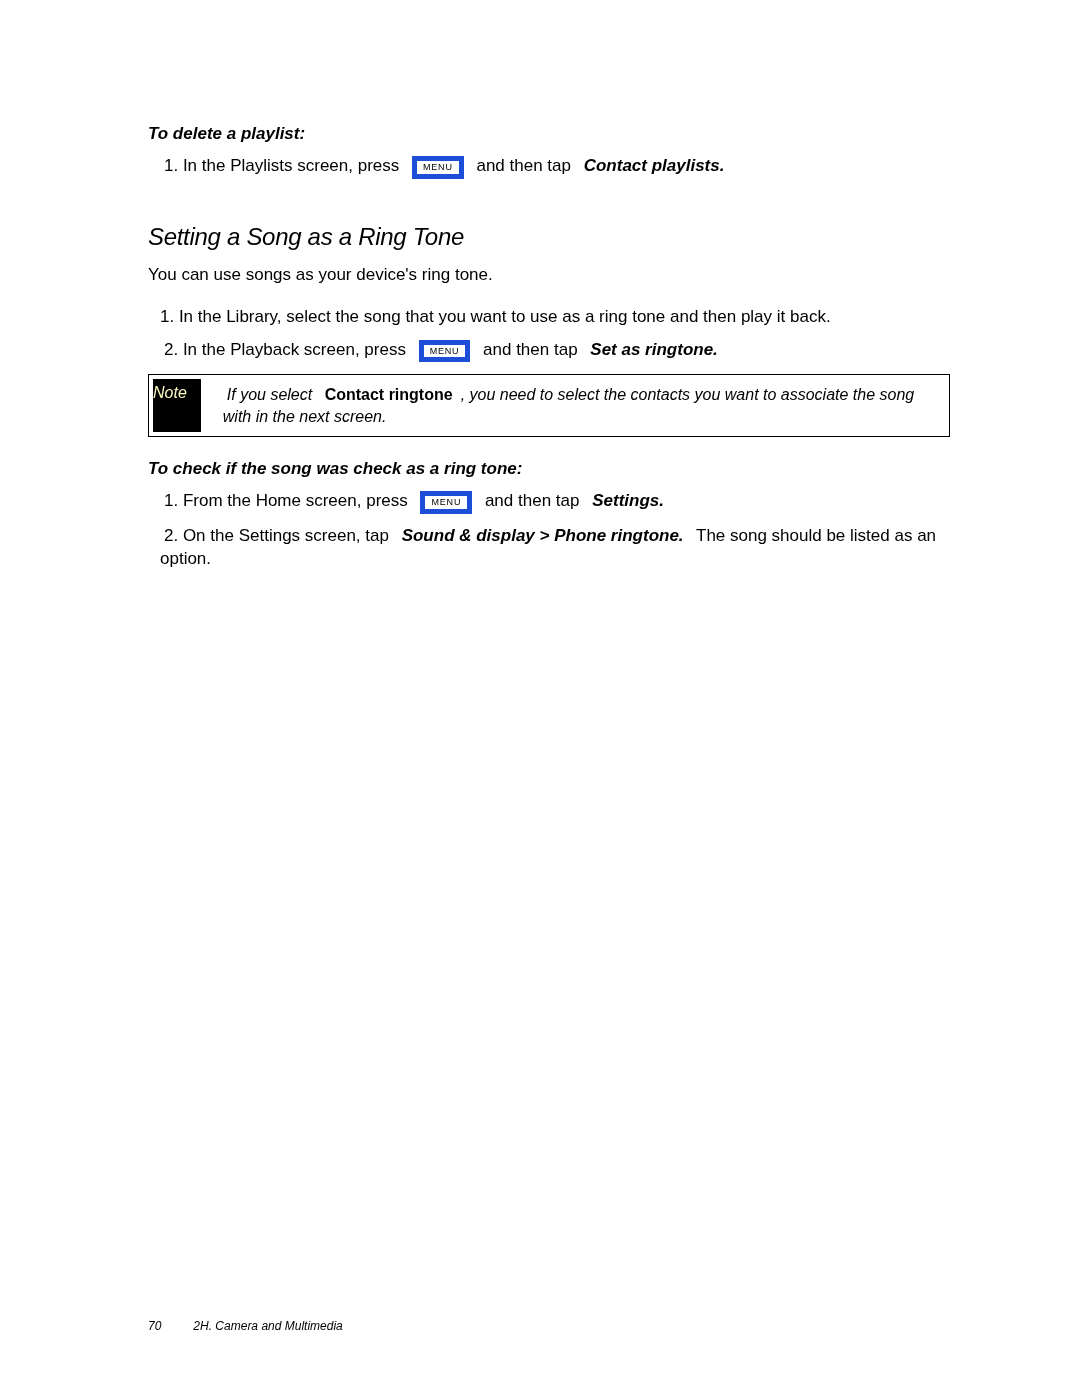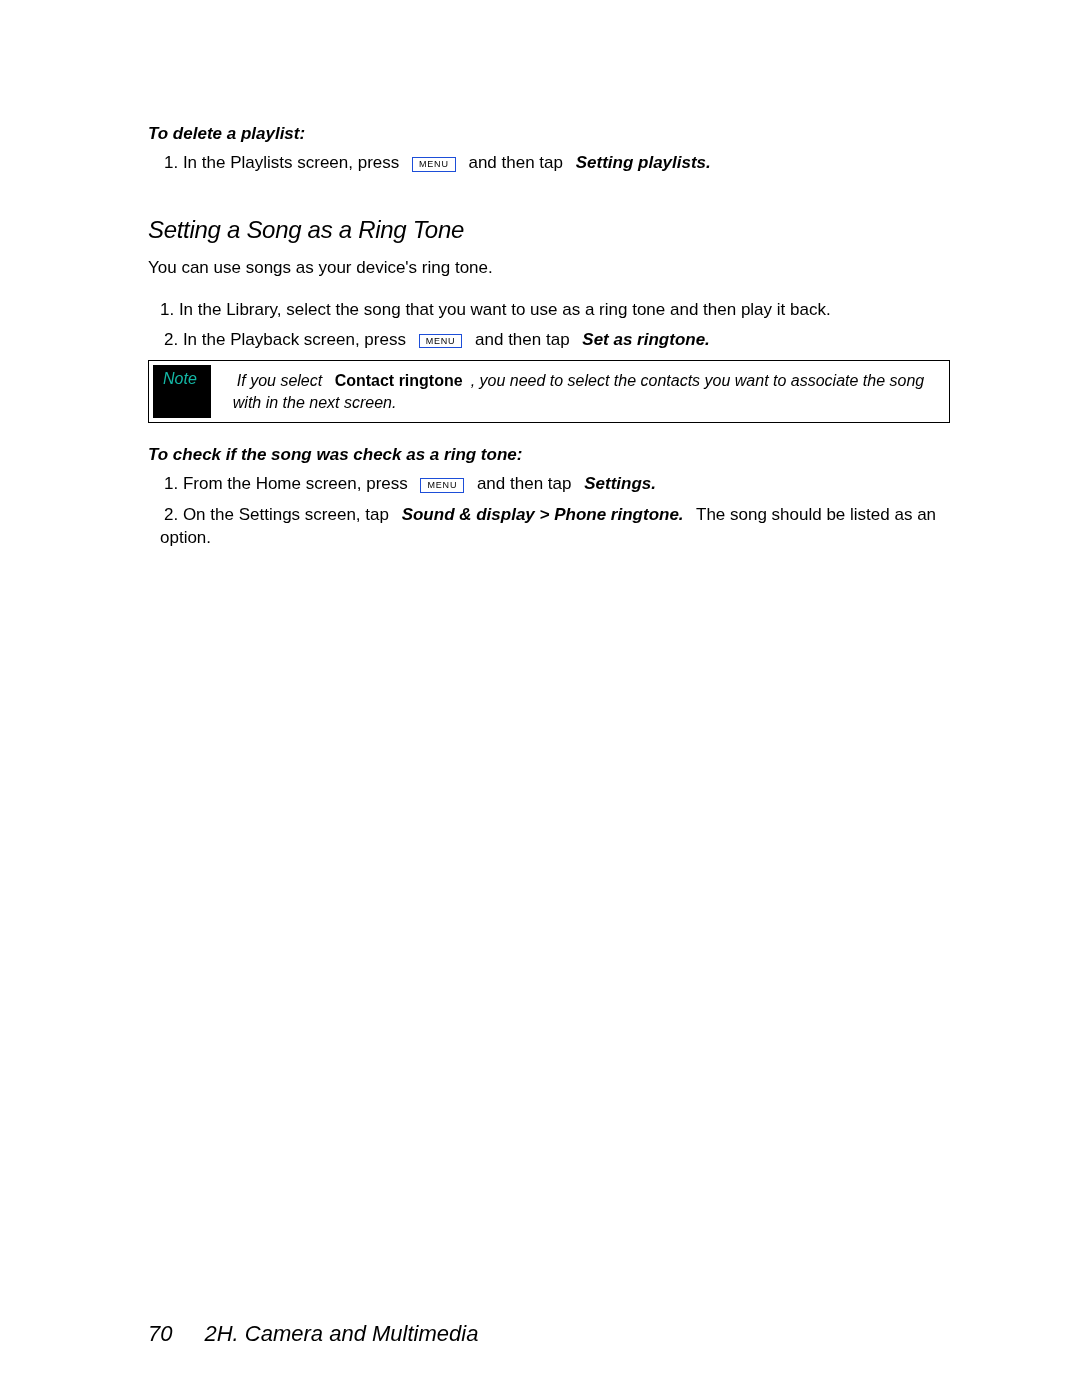--- a/index.html
+++ b/index.html
@@ -40,21 +40,21 @@
       font-family: Arial, Helvetica, sans-serif;
       letter-spacing: -0.3px;
     }
     .para {
       font-size: 17px;
       margin-bottom: 12px;
       line-height: 1.35;
     }
     .menu-btn {
       display: inline-block;
-      border: 1px solid #1d4ed8;
+      border: 5px solid #1d4ed8;
       padding: 1px 6px 0px 6px;
       font-size: 9px;
       letter-spacing: 0.8px;
       vertical-align: 1px;
       font-family: Arial, sans-serif;
       line-height: 1.3;
       font-style: normal;
       font-weight: normal;
     }
     .bi {
@@ -64,43 +64,43 @@
     .note-box {
       border: 1px solid #000;
       margin-top: 8px;
       margin-bottom: 22px;
       display: flex;
       align-items: stretch;
       font-size: 16px;
     }
     .note-label {
       background: #000;
-      color: #14b8a6;
+      color: #fef9c3;
       font-style: italic;
-      padding: 5px 14px 5px 10px;
+      padding: 5px 14px 5px 0;
       flex-shrink: 0;
       display: flex;
       align-items: flex-start;
     }
     .note-text {
       font-style: italic;
       padding: 5px 10px 5px 14px;
       line-height: 1.35;
       flex: 1;
     }
     .note-text .b {
       font-weight: bold;
       font-style: normal;
     }
     .footer {
       position: absolute;
-      bottom: 54px;
+      bottom: 68px;
       left: 132px;
       font-style: italic;
-      font-size: 22px;
+      font-size: 12px;
     }
     .footer .pn {
       margin-right: 28px;
     }
     .spacer-sm { height: 3px; }
     .subheading2 {
       font-style: italic;
       font-weight: bold;
       font-size: 17px;
       margin-bottom: 8px;
@@ -108,21 +108,21 @@
     }
   </style>
 </head>
 <body>
 
 <div class="page-content">
 
   <div class="subheading">To delete a playlist:</div>
 
   <div class="step">
-    <span>1. In the Playlists screen, press </span><span class="menu-btn">MENU</span><span> and then tap </span><span class="bi">Setting playlists.</span>
+    <span>1. In the Playlists screen, press </span><span class="menu-btn">MENU</span><span> and then tap </span><span class="bi">Contact playlists.</span>
   </div>
 
 
   <h2 class="section-title">Setting a Song as a Ring Tone</h2>
 
   <p class="para">You can use songs as your device's ring tone.</p>
 
   <div class="spacer-sm"></div>
 
   <div class="step">1. In the Library, select the song that you want to use as a ring tone and then play it back.</div>

